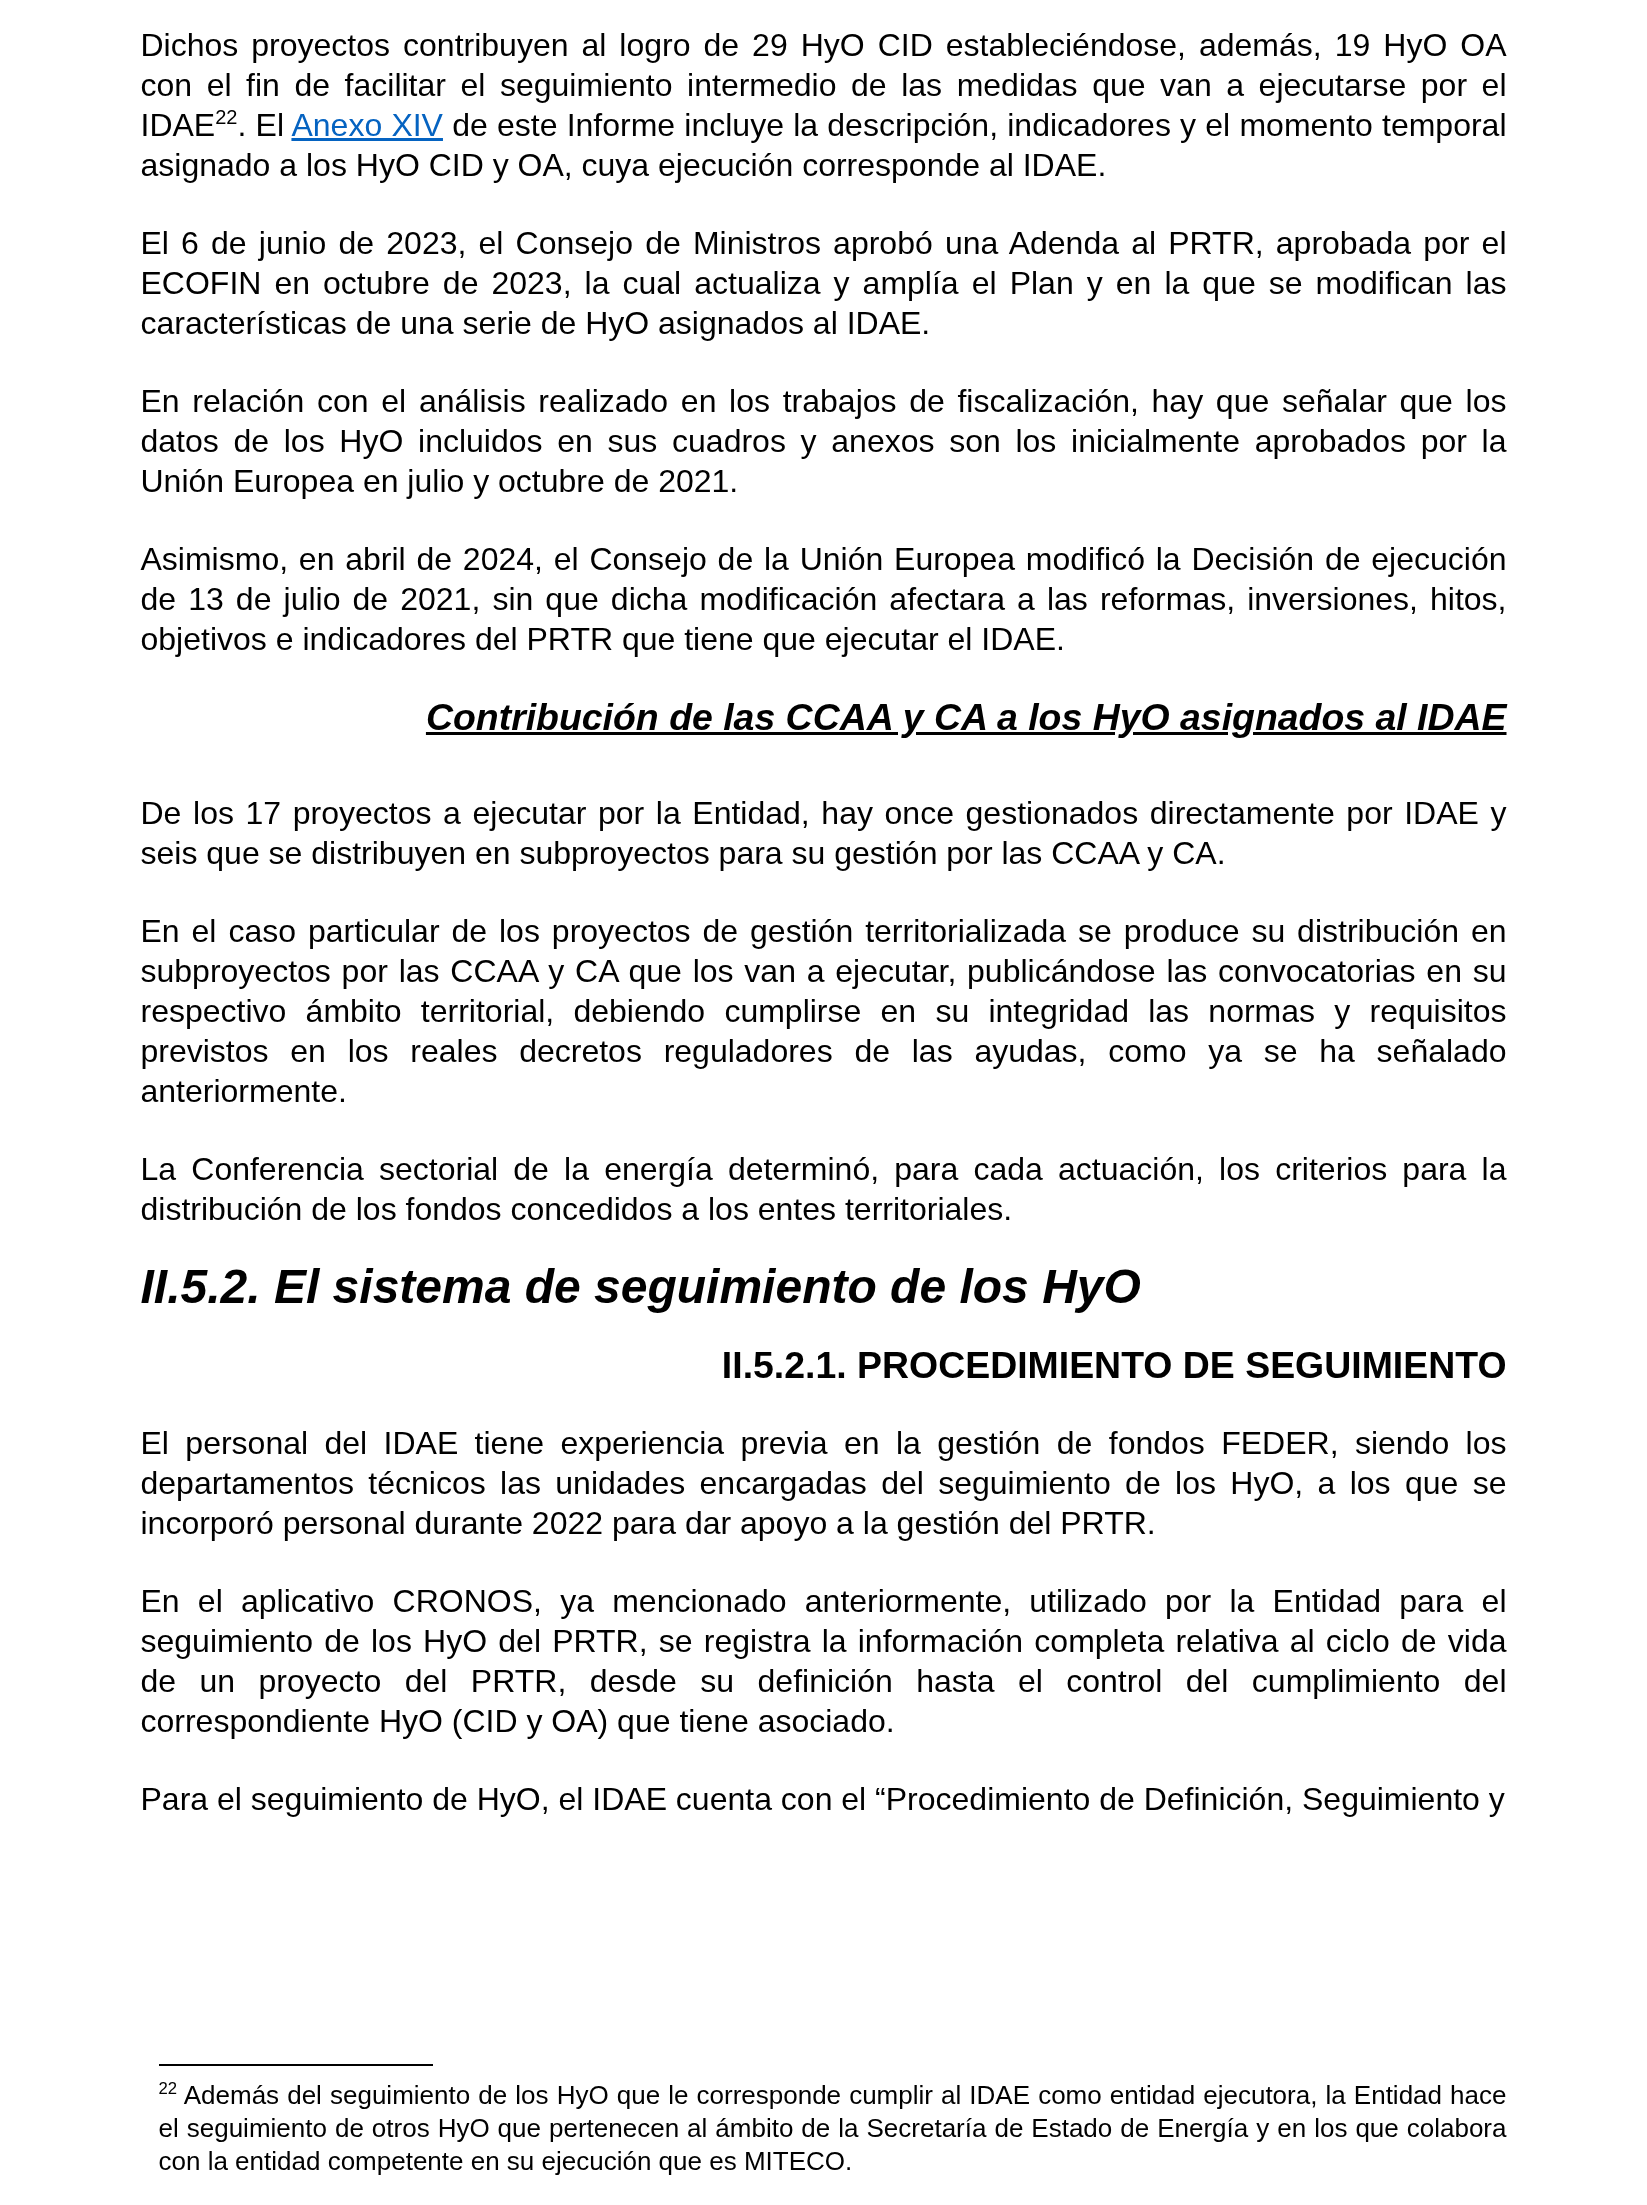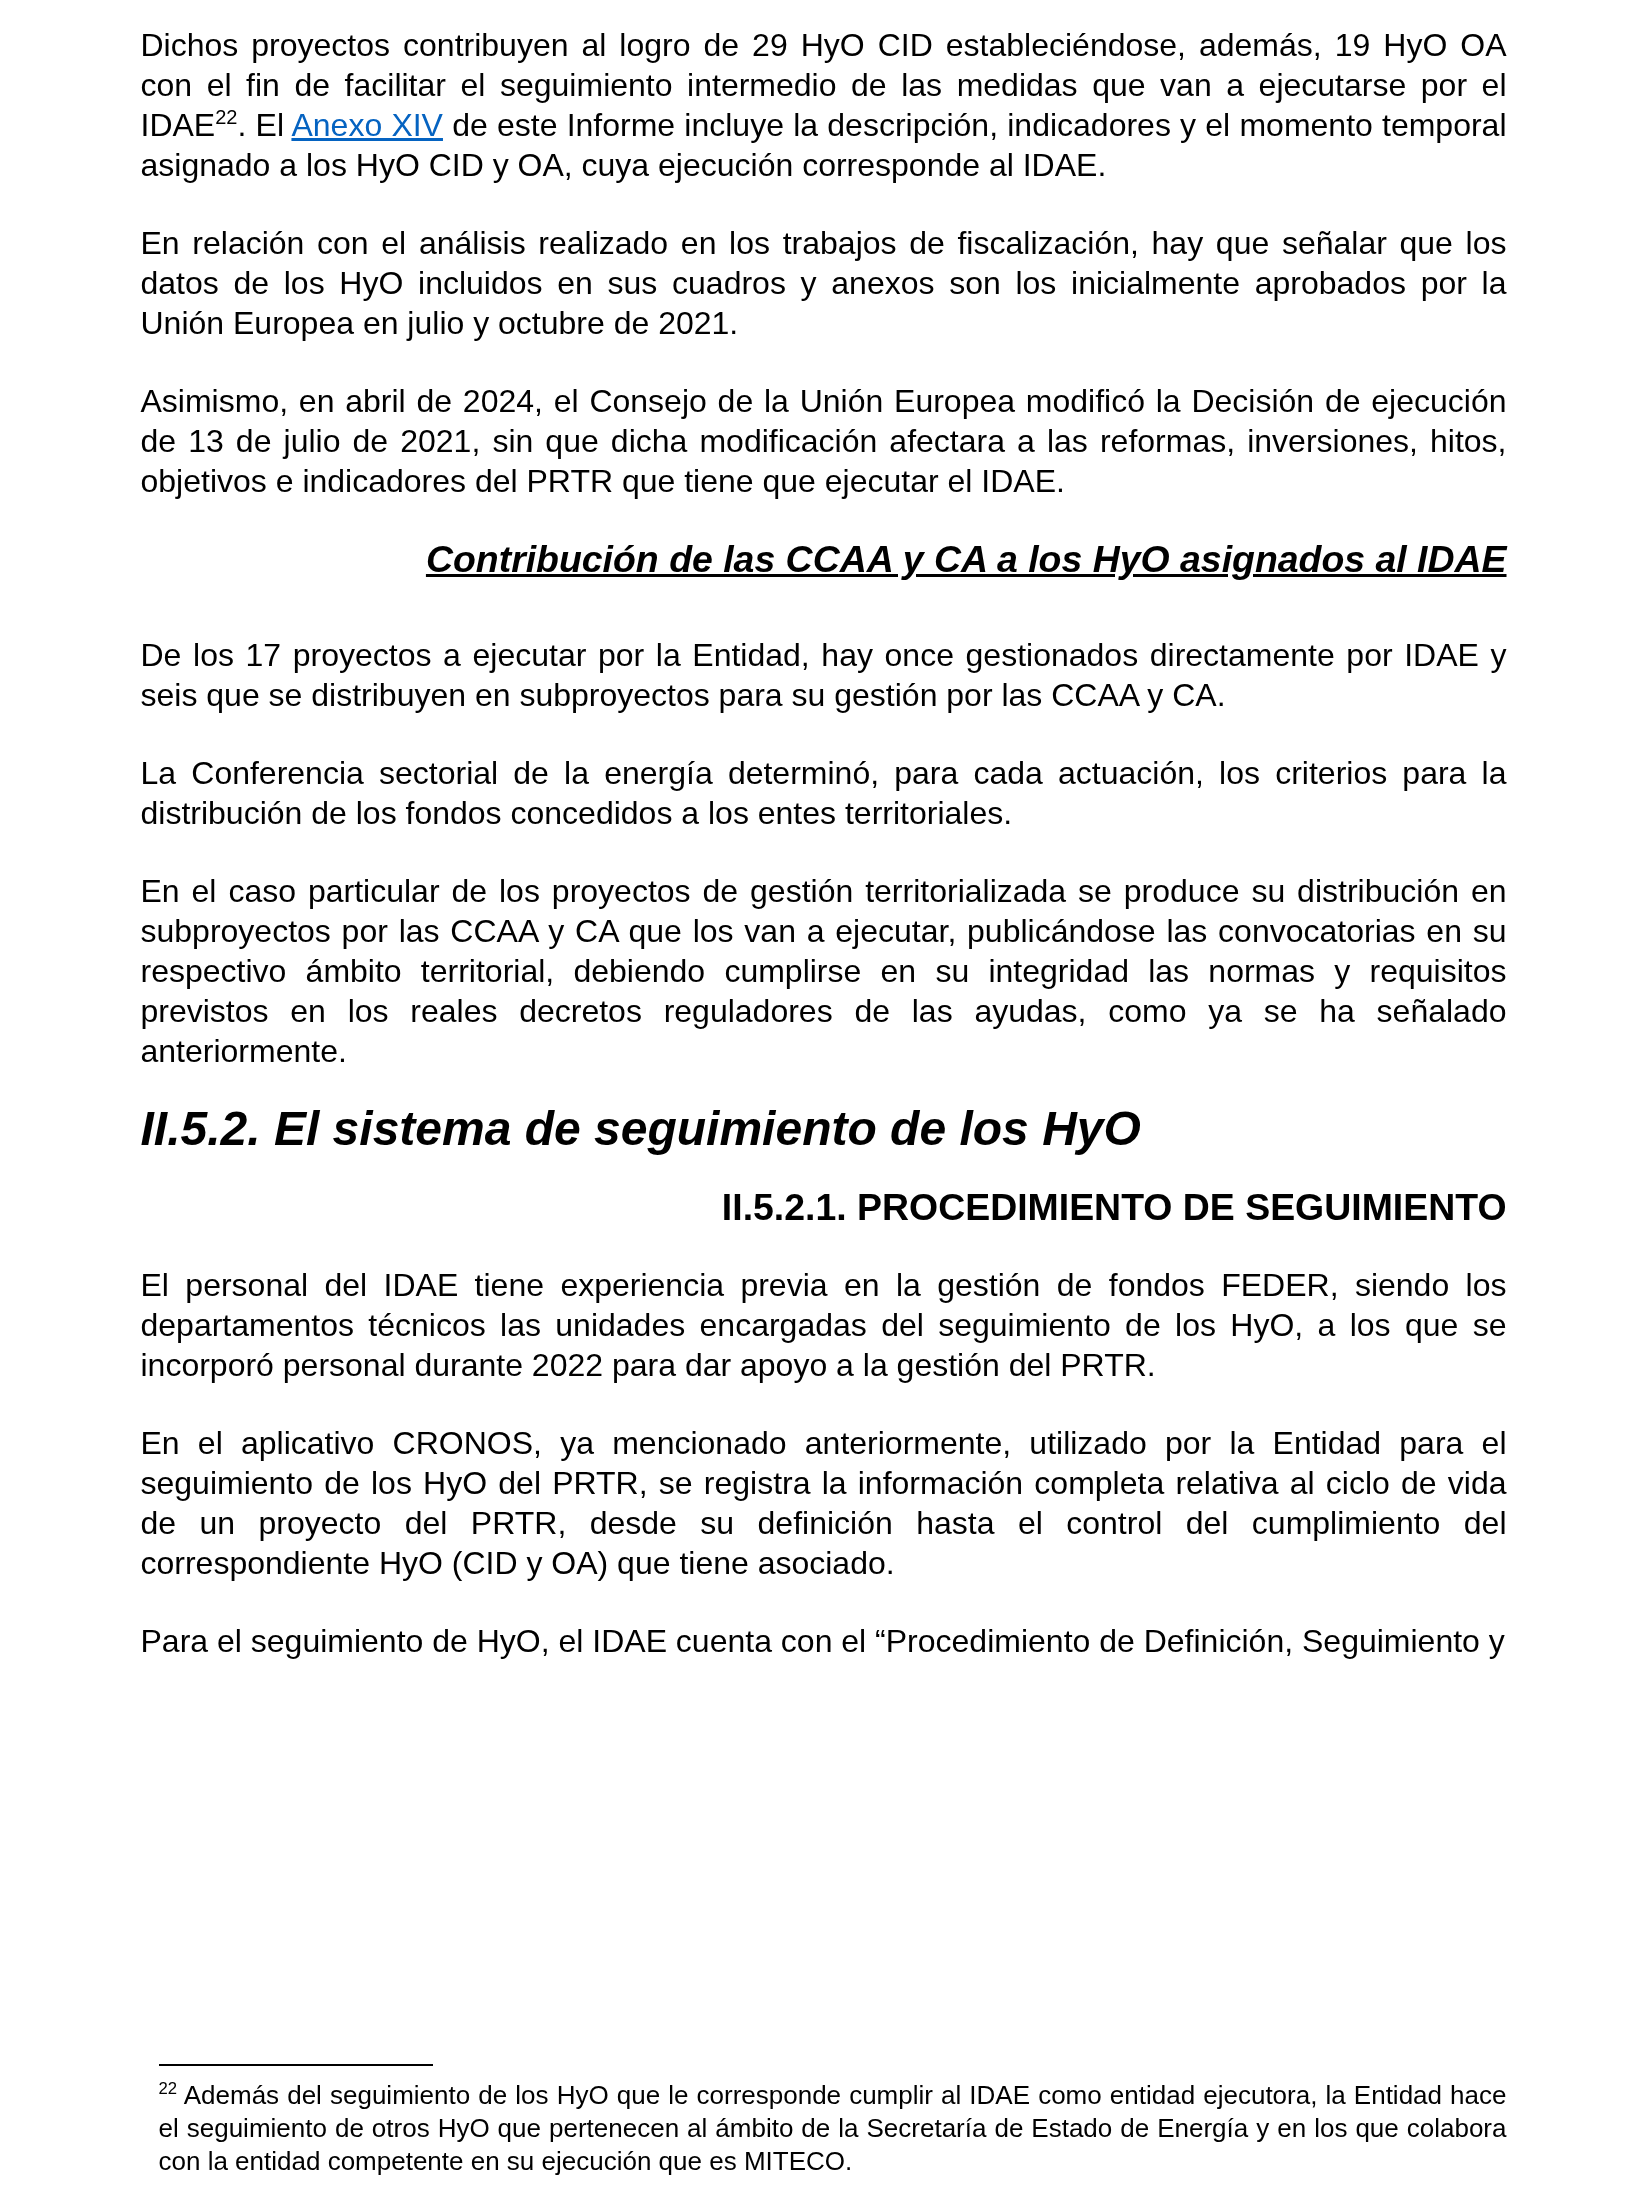--- a/index.html
+++ b/index.html
@@ -70,32 +70,33 @@
     line-height: 0;
   }
 </style>
 </head>
 <body>
 
 <div class="page">
 
   <p class="para"><span>Dichos proyectos contribuyen al logro de 29 HyO CID estableciéndose, además, 19 HyO OA con el fin de facilitar el seguimiento intermedio de las medidas que van a ejecutarse por el IDAE</span><sup class="footnote-ref">22</sup><span>. El </span><a class="doc-link">Anexo XIV</a><span> de este Informe incluye la descripción, indicadores y el momento temporal asignado a los HyO CID y OA, cuya ejecución corresponde al IDAE.</span></p>
 
+  <p class="para">El 6 de junio de 2023, el Consejo de Ministros aprobó una Adenda al PRTR, aprobada por el ECOFIN en octubre de 2023, la cual actualiza y amplía el Plan y en la que se modifican las características de una serie de HyO asignados al IDAE.</p>
 
   <p class="para">En relación con el análisis realizado en los trabajos de fiscalización, hay que señalar que los datos de los HyO incluidos en sus cuadros y anexos son los inicialmente aprobados por la Unión Europea en julio y octubre de 2021.</p>
 
   <p class="para">Asimismo, en abril de 2024, el Consejo de la Unión Europea modificó la Decisión de ejecución de 13 de julio de 2021, sin que dicha modificación afectara a las reformas, inversiones, hitos, objetivos e indicadores del PRTR que tiene que ejecutar el IDAE.</p>
 
   <h3 class="heading-italic">Contribución de las CCAA y CA a los HyO asignados al IDAE</h3>
 
   <p class="para">De los 17 proyectos a ejecutar por la Entidad, hay once gestionados directamente por IDAE y seis que se distribuyen en subproyectos para su gestión por las CCAA y CA.</p>
 
+  <p class="para">En el caso particular de los proyectos de gestión territorializada se produce su distribución en subproyectos por las CCAA y CA que los van a ejecutar, publicándose las convocatorias en su respectivo ámbito territorial, debiendo cumplirse en su integridad las normas y requisitos previstos en los reales decretos reguladores de las ayudas, como ya se ha señalado anteriormente.</p>
+
   <p class="para">La Conferencia sectorial de la energía determinó, para cada actuación, los criterios para la distribución de los fondos concedidos a los entes territoriales.</p>
-
-  <p class="para">En el caso particular de los proyectos de gestión territorializada se produce su distribución en subproyectos por las CCAA y CA que los van a ejecutar, publicándose las convocatorias en su respectivo ámbito territorial, debiendo cumplirse en su integridad las normas y requisitos previstos en los reales decretos reguladores de las ayudas, como ya se ha señalado anteriormente.</p>
 
   <h2 class="heading-bold">II.5.2. El sistema de seguimiento de los HyO</h2>
 
   <h3 class="heading-sub">II.5.2.1. PROCEDIMIENTO DE SEGUIMIENTO</h3>
 
   <p class="para">El personal del IDAE tiene experiencia previa en la gestión de fondos FEDER, siendo los departamentos técnicos las unidades encargadas del seguimiento de los HyO, a los que se incorporó personal durante 2022 para dar apoyo a la gestión del PRTR.</p>
 
   <p class="para">En el aplicativo CRONOS, ya mencionado anteriormente, utilizado por la Entidad para el seguimiento de los HyO del PRTR, se registra la información completa relativa al ciclo de vida de un proyecto del PRTR, desde su definición hasta el control del cumplimiento del correspondiente HyO (CID y OA) que tiene asociado.</p>
 
 

